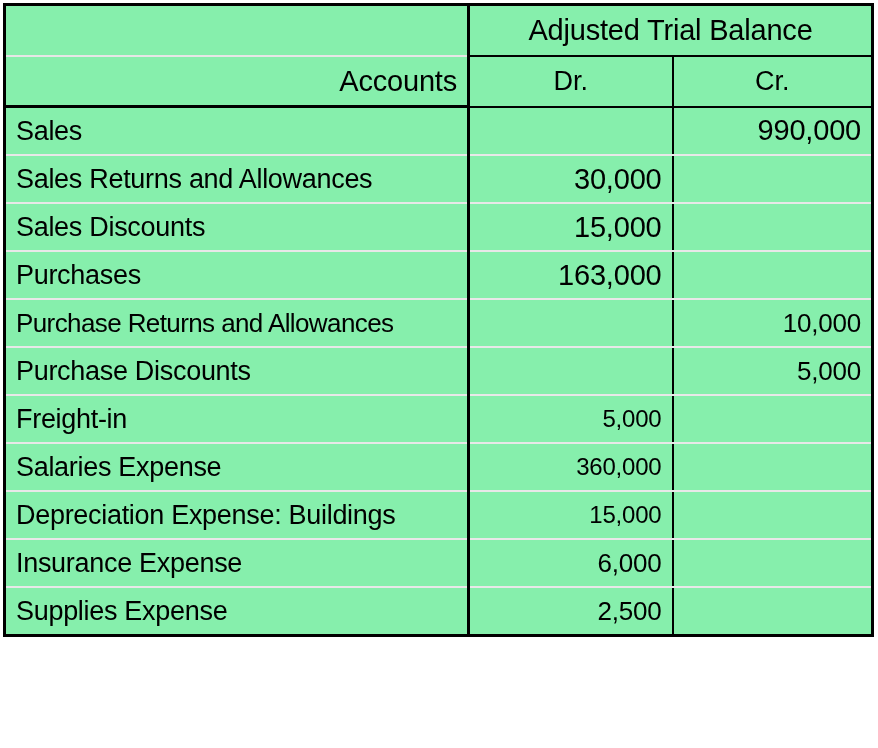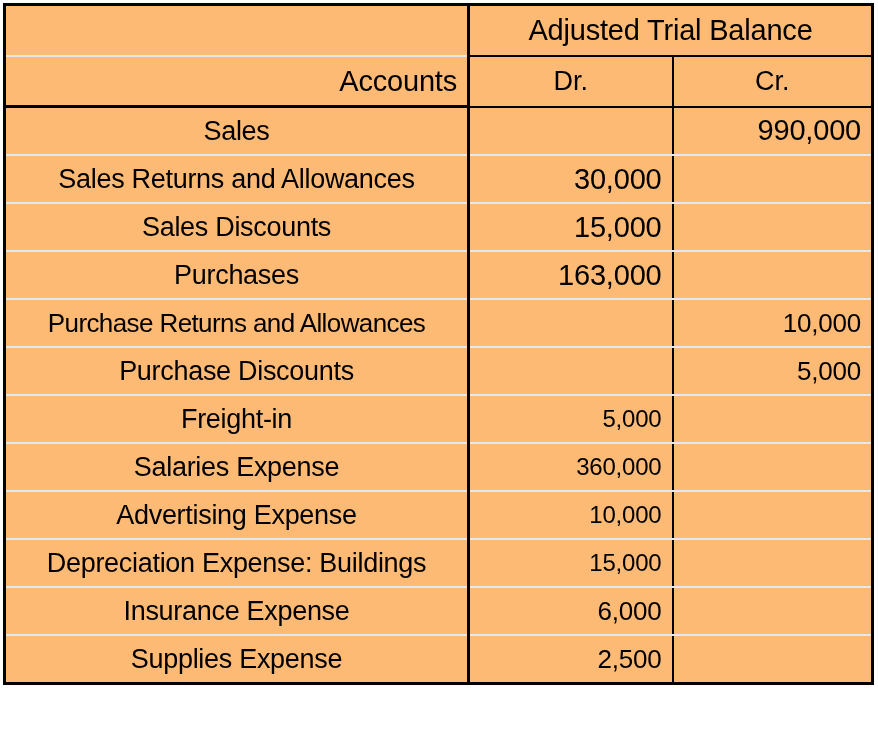--- a/index.html
+++ b/index.html
@@ -34,21 +34,21 @@
   
   col.c-acct { width: 464px; }
   col.c-dr   { width: 204px; }
   col.c-cr   { width: 200px; }
 
   table.tb td, table.tb th {
     padding: 0 10px;
     margin: 0;
     vertical-align: middle;
     font-weight: normal;
-    background: #fdba74;
+    background: #86efac;
   }
 
   
   tr.hdr1 td { height: 49px; }
   .hdr-blank {
     border-top: 3px solid #000000;
     border-left: 3px solid #000000;
     border-bottom: 2px solid #e6e6e6;
   }
   .hdr-title {
@@ -80,21 +80,21 @@
   }
   .hdr-dr { border-left: 3px solid #000000; border-right: 2px solid #000000; }
   .hdr-cr { border-right: 3px solid #000000; }
 
   
   tr.drow td { height: 46px; }
   .cell-acct {
     border-left: 3px solid #000000;
     border-right: 3px solid #000000;
     border-bottom: 2px solid #e8e8e8;
-    text-align: center;
+    text-align: left;
     font-size: 27px;
     letter-spacing: -0.3px;
     white-space: nowrap;
     overflow: hidden;
   }
   .cell-dr {
     border-right: 2px solid #000000;
     border-bottom: 2px solid #e8e8e8;
     text-align: right;
   }
@@ -173,25 +173,20 @@
           <td class="cell-acct">Freight-in</td>
           <td class="cell-dr"><span class="num small">5,000</span></td>
           <td class="cell-cr"><span class="num num"></span></td>
         </tr>
         <tr class="drow">
           <td class="cell-acct">Salaries Expense</td>
           <td class="cell-dr"><span class="num small">360,000</span></td>
           <td class="cell-cr"><span class="num num"></span></td>
         </tr>
         <tr class="drow">
-          <td class="cell-acct">Advertising Expense</td>
-          <td class="cell-dr"><span class="num small">10,000</span></td>
-          <td class="cell-cr"><span class="num num"></span></td>
-        </tr>
-        <tr class="drow">
           <td class="cell-acct">Depreciation Expense: Buildings</td>
           <td class="cell-dr"><span class="num small">15,000</span></td>
           <td class="cell-cr"><span class="num num"></span></td>
         </tr>
         <tr class="drow">
           <td class="cell-acct">Insurance Expense</td>
           <td class="cell-dr"><span class="num num">6,000</span></td>
           <td class="cell-cr"><span class="num num"></span></td>
         </tr>
         <tr class="drow last">

